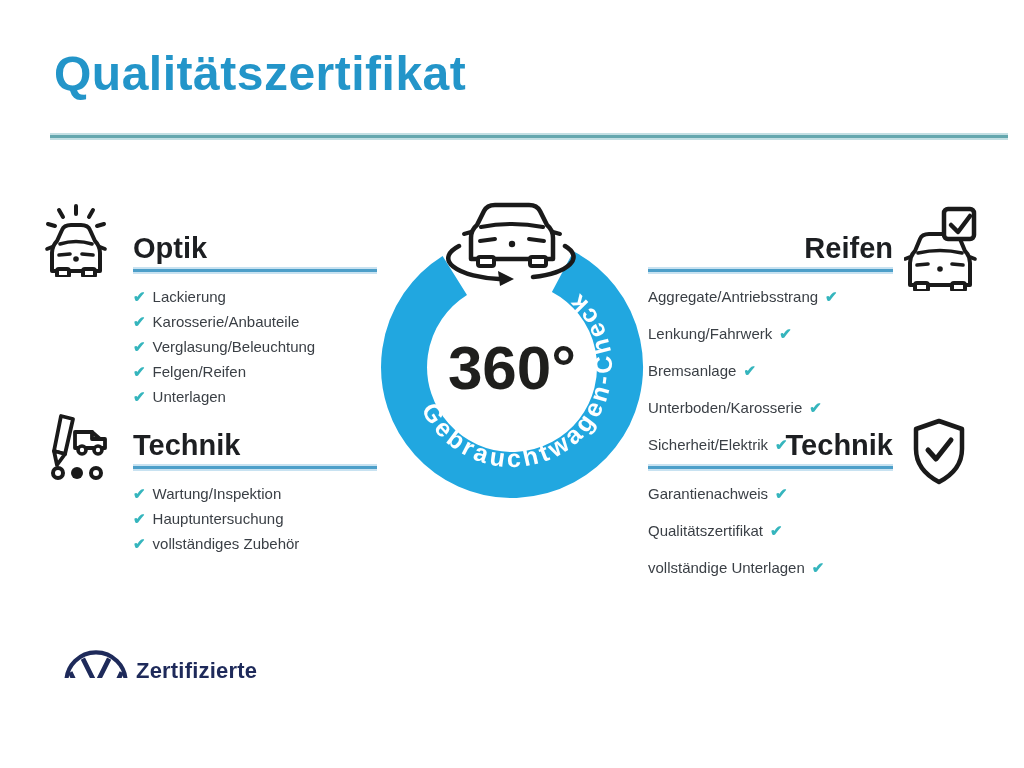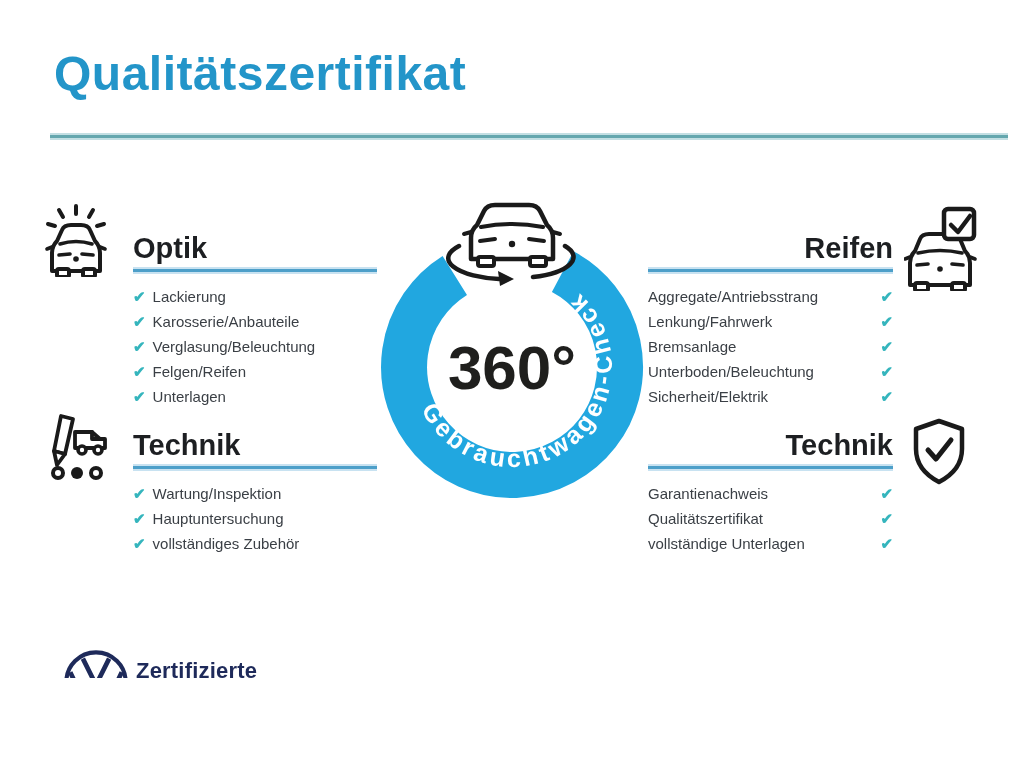--- a/index.html
+++ b/index.html
@@ -17,21 +17,21 @@
     box-shadow:0 -2px 0 #c3dfe3,0 2px 0 #c3dfe3;
   }
   
   .section{position:absolute;width:244px;}
   .section h2{margin:0;font-size:29px;line-height:24px;font-weight:bold;color:#1d1f22;}
   .section.right h2{text-align:right;}
   .section .underline{height:3px;margin-top:9px;background:#4d9fc9;
     box-shadow:0 -2px 0 #c8e2f1,0 2px 0 #c8e2f1;}
   .section ul{list-style:none;margin:12px 0 0 0;padding:0;}
   .section li{display:flex;align-items:center;height:25px;font-size:15px;color:#3a3f45;gap:7px;}
-  .section.right li{justify-content:space-between;}
+  .section.right li{justify-content:flex-start;margin-top:12px;}
   .check{color:#35b5bd;font-weight:bold;font-size:15px;line-height:1;}
   #sec-optik{left:133px;top:236px;}
   #sec-technik{left:648px;top:236px;width:245px;}
   #sec-wartung{left:133px;top:433px;}
   #sec-garantie{left:648px;top:433px;width:245px;}
   
   .icon{position:absolute;}
   #icon-optik{left:44px;top:203px;}
   #icon-wartung{left:42px;top:410px;}
   #icon-technik{left:904px;top:205px;}
@@ -127,21 +127,21 @@
         </li>
       <li>
           <span>Lenkung/Fahrwerk</span>
           <span class="check">✔</span>
         </li>
       <li>
           <span>Bremsanlage</span>
           <span class="check">✔</span>
         </li>
       <li>
-          <span>Unterboden/Beleuchtung</span>
+          <span>Unterboden/Karosserie</span>
           <span class="check">✔</span>
         </li>
       <li>
           <span>Sicherheit/Elektrik</span>
           <span class="check">✔</span>
         </li>
     </ul>
   </section>
 
   <svg id="icon-wartung" class="icon" width="70" height="74" viewBox="0 0 70 74">

